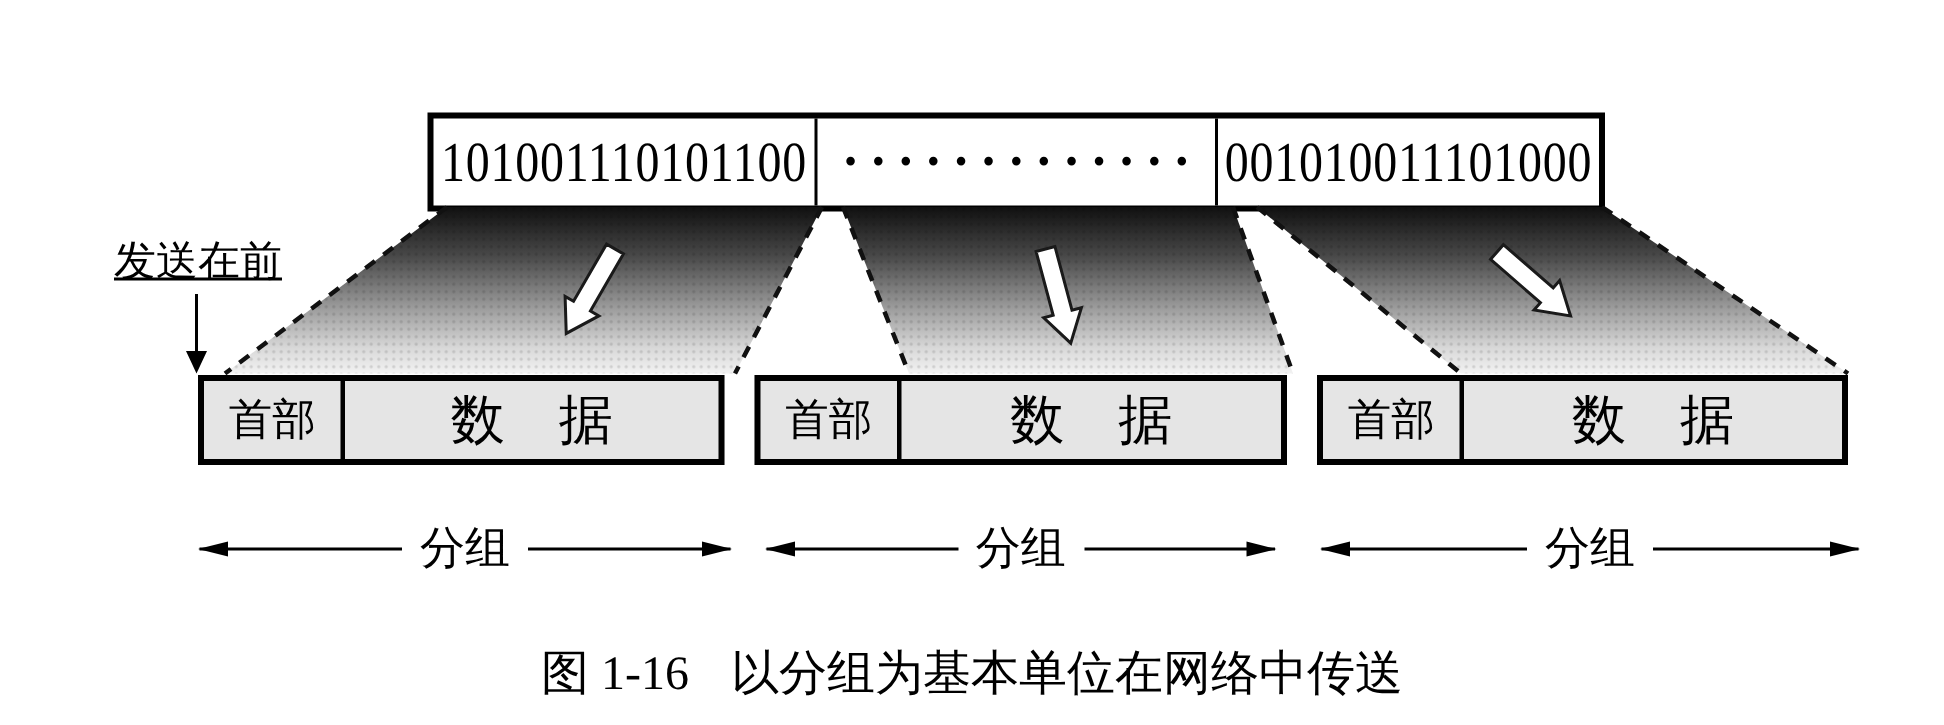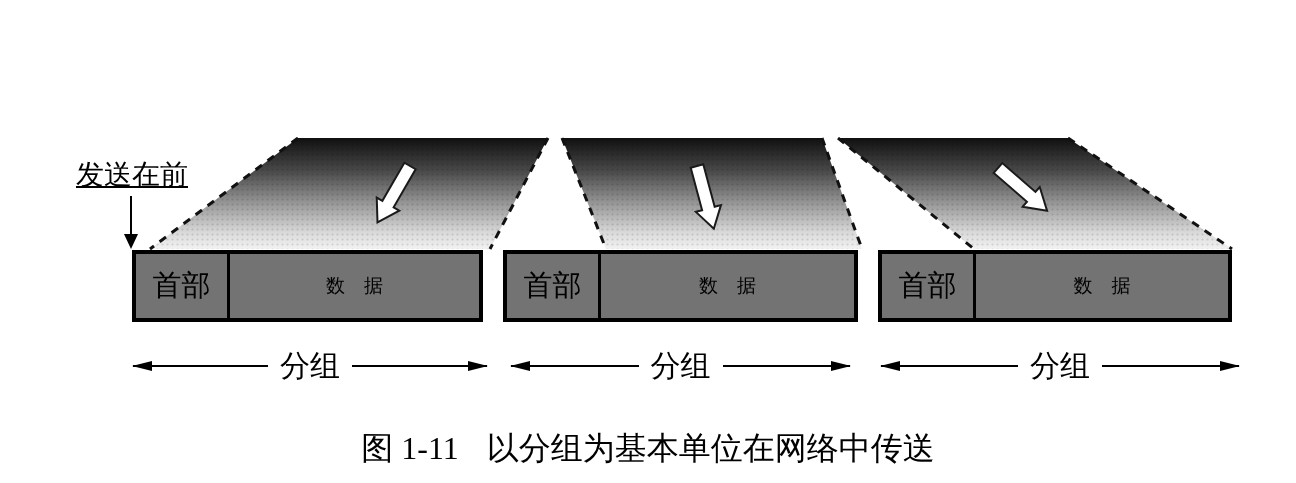--- a/index.html
+++ b/index.html
@@ -36,48 +36,53 @@
   
   .sendfirst{position:absolute;left:76px;top:160px;font-size:28px;line-height:30px;white-space:nowrap;text-decoration:underline;}
   .varrow-line{position:absolute;left:130px;top:196px;width:2px;height:38px;background:#000;}
   .varrow-head{
     position:absolute;left:124px;top:234px;width:0;height:0;
     border-style:solid;border-width:15px 7px 0 7px;
     border-color:#000 transparent transparent transparent;
   }
   
   .packet{
-    position:absolute;top:250px;height:72px;border:4px solid #000;box-sizing:border-box;
-    background:#737373;display:flex;align-items:stretch;z-index:2;
+    position:absolute;top:250px;height:60px;border:4px solid #000;box-sizing:border-box;
+    background:#e5e5e5;display:flex;align-items:stretch;z-index:2;
   }
   .packet .hdr{
     width:91px;border-right:3px solid #000;display:flex;align-items:center;justify-content:center;
     font-size:29px;white-space:nowrap;
   }
-  .packet .dat{flex:1 1 0;display:flex;align-items:center;justify-content:center;font-size:19px;white-space:nowrap;}
+  .packet .dat{flex:1 1 0;display:flex;align-items:center;justify-content:center;font-size:36px;white-space:nowrap;}
   .p1{left:132px;width:351px;}
   .p2{left:503px;width:355px;}
   .p3{left:878px;width:354px;}
   
   .funnels{position:absolute;left:0;top:137px;width:1296px;height:114px;z-index:1;}
   
   .caption{position:absolute;left:0;top:427px;width:100%;text-align:center;font-size:32px;white-space:nowrap;}
   .caption .fignum{margin-right:28px;}
   
   .msgspan{left:285px;width:778px;top:19px;}
   .g1{left:133px;width:354px;top:351px;}
   .g2{left:511px;width:339px;top:351px;}
   .g3{left:881px;width:358px;top:351px;}
 </style>
 </head>
 <body>
 
 <div class="stage">
 
 
+  <div class="msgbox">
+    <div class="msgcell bits c1">101001110101100</div>
+    <div class="msgcell dots c2">•••••••••••••</div>
+    <div class="msgcell bits c3">001010011101000</div>
+  </div>
 
   <svg class="funnels" width="1296" height="114" viewBox="0 0 1296 114" xmlns="http://www.w3.org/2000/svg">
     <defs>
       <linearGradient id="fade" x1="0" y1="0" x2="0" y2="1">
         <stop offset="0" stop-color="#101010"></stop>
         <stop offset="0.3" stop-color="#4a4a4a"></stop>
         <stop offset="0.6" stop-color="#9a9a9a"></stop>
         <stop offset="0.85" stop-color="#d9d9d9"></stop>
         <stop offset="1" stop-color="#f2f2f2"></stop>
       </linearGradient>
@@ -139,16 +144,16 @@
     <div class="lbl">分组</div>
     <div class="line r"></div>
   </div>
   <div class="harrow g3">
     <div class="line l"></div>
     <div class="lbl">分组</div>
     <div class="line r"></div>
   </div>
 
   <div class="caption">
-    <span class="fignum">图 1-11</span><span>以分组为基本单位在网络中传送</span>
+    <span class="fignum">图 1-16</span><span>以分组为基本单位在网络中传送</span>
   </div>
 
 </div>
 
 </body></html>

